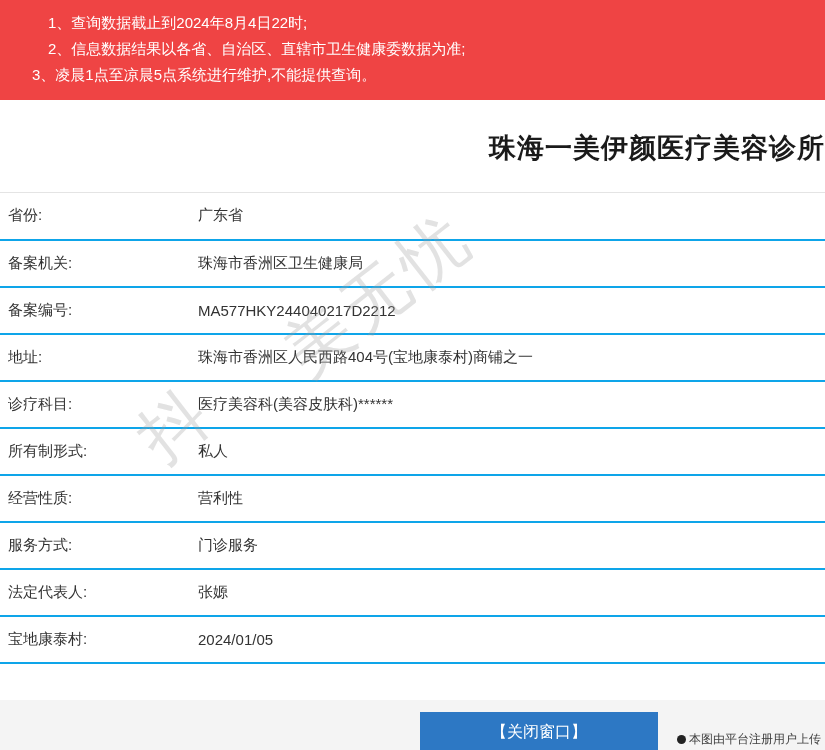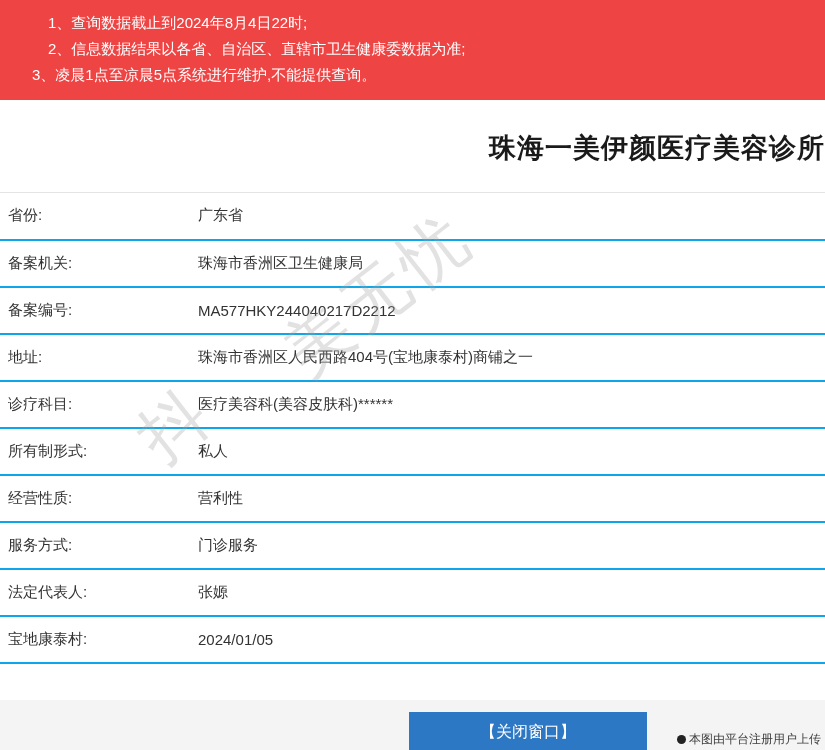--- a/index.html
+++ b/index.html
@@ -69,21 +69,21 @@
   .footer {
     position: absolute;
     left: 0;
     top: 700px;
     width: 825px;
     height: 50px;
     background: #f4f4f4;
   }
   .close-btn {
     position: absolute;
-    left: 409px;
+    left: 420px;
     top: 712px;
     width: 238px;
     height: 38px;
     background: #2d78c4;
     color: #ffffff;
     font-size: 16px;
     text-align: center;
     line-height: 38px;
     border: none;
     cursor: pointer;

